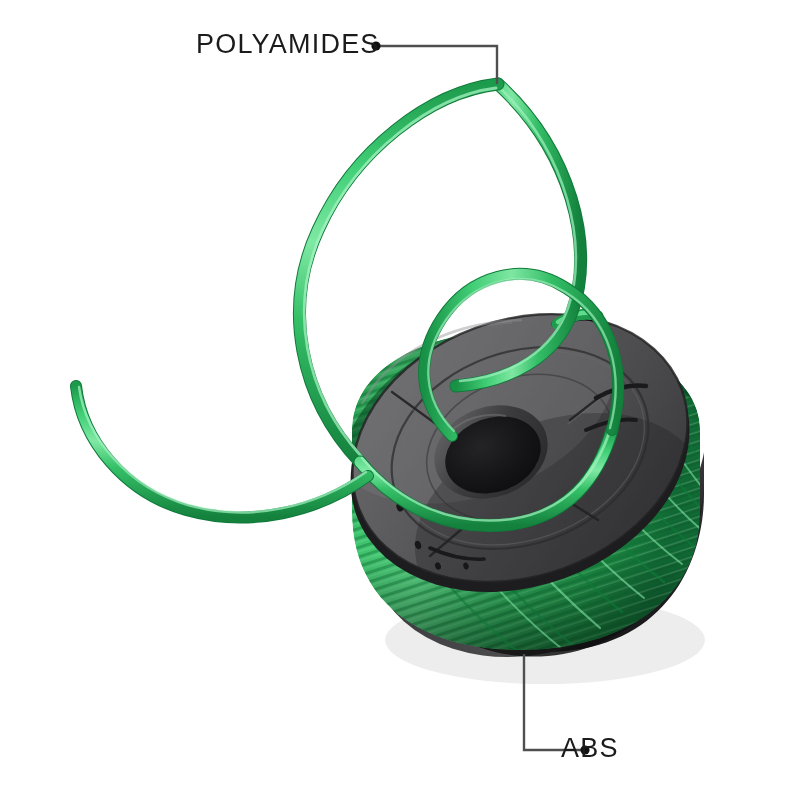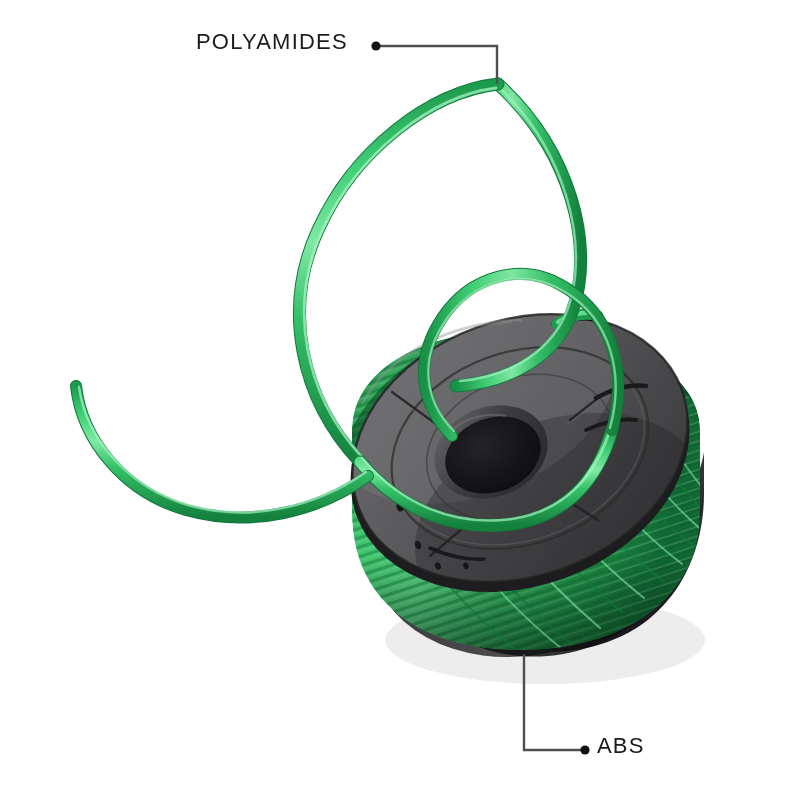--- a/index.html
+++ b/index.html
@@ -21,32 +21,32 @@
     position: absolute;
     left: 0;
     top: 0;
     width: 800px;
     height: 800px;
   }
   .callout-label {
     position: absolute;
     font-family: "Liberation Sans", sans-serif;
     font-weight: 400;
-    font-size: 22px;
+    font-size: 27px;
     letter-spacing: 1.2px;
     color: #1b1b1b;
     white-space: nowrap;
     line-height: 1;
   }
   #label-polyamides {
     left: 196px;
     top: 31px;
   }
   #label-abs {
-    left: 597px;
+    left: 561px;
     top: 735px;
     text-align: right;
   }
 </style>
 </head>
 <body>
 
 <div id="stage">
 
   <svg id="scene" viewBox="0 0 800 800">

